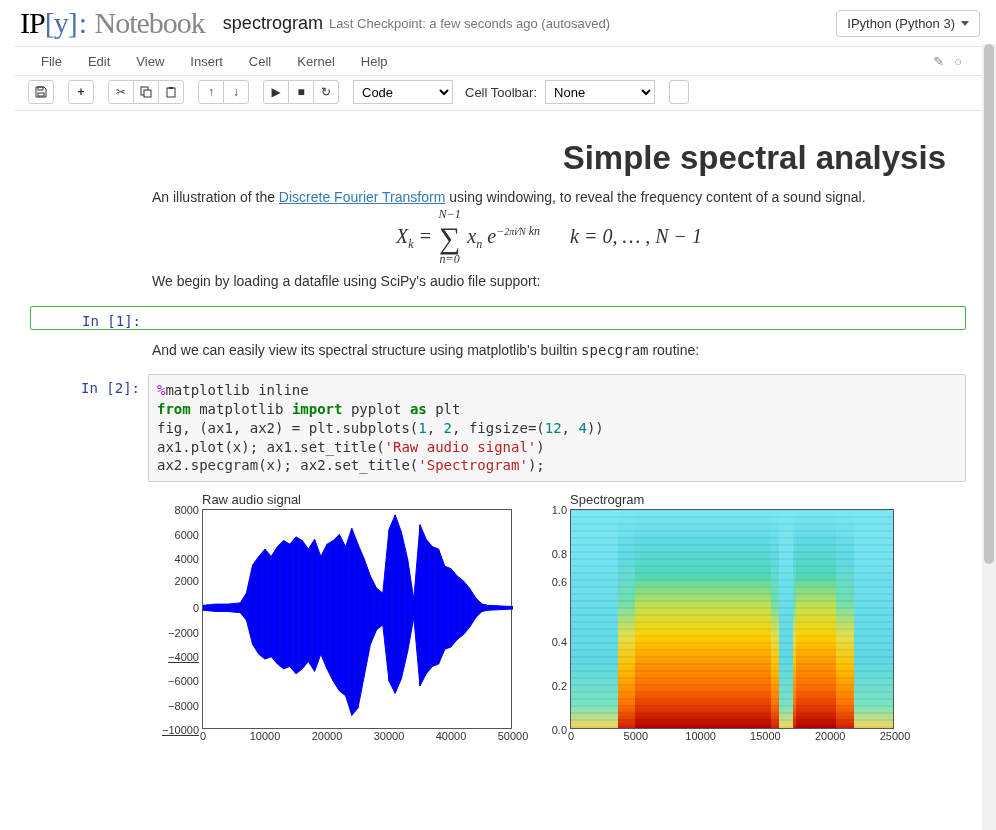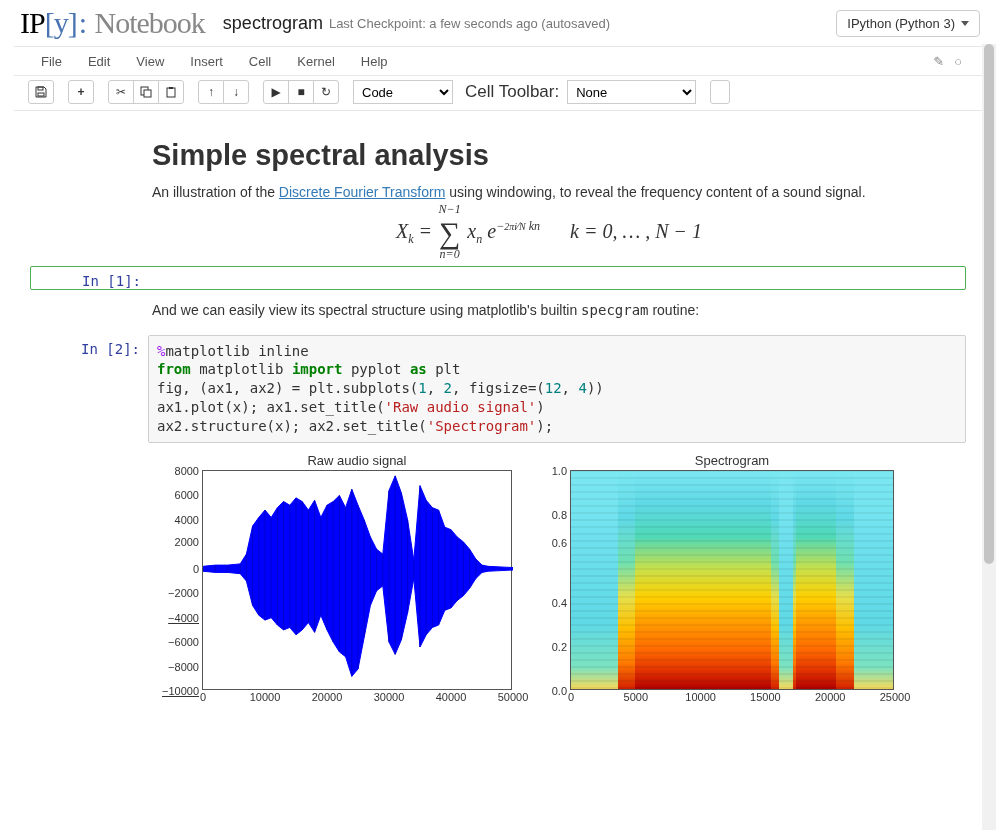--- a/index.html
+++ b/index.html
@@ -87,38 +87,38 @@
   .btn-group .btn:first-child{ border-top-left-radius:3px; border-bottom-left-radius:3px; margin-left:0;}
   .btn-group .btn:last-child { border-top-right-radius:3px; border-bottom-right-radius:3px;}
   .btn.solo { border-radius:3px; }
 
   .tb-gap { width:6px; }
 
   select.tool-select {
     border:1px solid #ccc; height:24px; font-size:13px; padding:1px 4px;
     background:#fff;
   }
-  .tool-label { font-size:17px; color:#333; padding:0 4px 0 8px;text-align:center;}
+  .tool-label { font-size:13px; color:#333; padding:0 4px 0 8px;text-align:center;}
 
   
   .scrollbar {
     position:absolute; top:44px; right:0; bottom:0; width:14px;
     background:#f1f1f1;
   }
   .scroll-thumb {
     position:absolute; left:2px; right:2px; top:0; height:520px;
     background:#c4c4c4; border-radius:6px;
   }
 
   
   .notebook {
     padding:12px 30px 20px 30px;
   }
   .md-block { margin-left:122px; margin-right:20px; }
-  .md-block h1 { font-size:29px; font-weight:bold; margin:16px 0 8px 0; }
+  .md-block h1 { font-size:33px; font-weight:bold; margin:16px 0 8px 0;text-align:right; }
   .md-block p  { font-size:14px; margin:10px 0 14px 0; line-height:1.45;}
   .md-block a  { color:#337ab7; text-decoration:underline;}
   .equation {
     text-align:center; font-family:"Times New Roman", serif; font-size:20px; font-style:italic;
     margin:6px 0 16px 0;
   }
   .equation .sum { font-size:30px; font-style:normal;}
   code.inline { font-family: monospace; font-size:14px; }
 
   
@@ -146,21 +146,21 @@
   .magic    { color:#A020F0;}
   .num-teal { color:#008080;}
 
   
   .plot-row {
     display:flex; gap:26px; margin-left:122px; margin-right:20px; margin-top:6px;
   }
   .plot {
     position:relative;
   }
-  .plot-title { text-align:center; font-size:13px; margin-bottom:2px; }
+  .plot-title { text-align:left; font-size:13px; margin-bottom:2px; }
   .axes {
     position:relative; background:#fff; border:1px solid #555;
   }
   
   .yticks { position:absolute; left:0; top:0; bottom:0; }
   .ytick  { position:absolute; right:100%; transform:translateY(-50%); font-size:11px; padding-right:4px; white-space:nowrap;}
   .xticks { position:absolute; left:0; right:0; top:100%; }
   .xtick  { position:absolute; transform:translateX(-50%); font-size:11px; padding-top:2px;}
 
   
@@ -258,58 +258,59 @@
       </div>
     <div class="btn">
         <span>↻</span>
       </div>
   </div>
   <div class="tb-gap"></div>
   <select class="tool-select" style="width:100px">
     <option>Code</option>
   </select>
   <span class="tool-label">Cell Toolbar:</span>
-  <select class="tool-select" style="width:129px">
+  <select class="tool-select" style="width:110px">
     <option>None</option>
   </select>
   <div class="tb-gap"></div>
   <div class="btn solo" style="width:20px"></div>
 </div>
 
 <div class="scrollbar">
   <div class="scroll-thumb"></div>
 </div>
 
 <div class="notebook">
 
   <div class="md-block">
     <h1>Simple spectral analysis</h1>
     <p>
       <span>An illustration of the </span><a href="#">Discrete Fourier Transform</a><span> using windowing, to reveal the frequency content of a sound signal.</span>
     </p>
     <div class="equation" id="equation-holder"><span style="font-style:italic;">X<sub style="font-size:12px">k</sub></span> = <span style="display:inline-block;position:relative;vertical-align:middle;margin:0 2px;"><span style="position:absolute;left:50%;transform:translateX(-50%);top:-14px;font-size:12px;font-style:italic;">N−1</span><span class="sum">∑</span><span style="position:absolute;left:50%;transform:translateX(-50%);bottom:-12px;font-size:12px;font-style:italic;">n=0</span></span> <span style="font-style:italic;">x<sub style="font-size:12px">n</sub> e</span><sup style="font-size:12px">−<span style="font-size:10px">2πi</span>⁄<span style="font-size:10px">N</span> kn</sup>&nbsp;&nbsp;&nbsp;&nbsp;&nbsp; <span style="font-style:italic;">k</span> = 0, … , <span style="font-style:italic;">N</span> − 1</div>
+    <p>We begin by loading a datafile using SciPy's audio file support:</p>
   </div>
 
   <div class="cell selected">
     <div class="prompt">In [1]:</div>
   </div>
 
   <div class="md-block">
     <p>
       <span>And we can easily view its spectral structure using matplotlib's builtin </span><code class="inline">specgram</code><span> routine:</span>
     </p>
   </div>
 
   <div class="cell">
     <div class="prompt">In [2]:</div>
     <div class="input-area"><span class="magic">%</span><span>matplotlib inline</span>
 <span class="kw-green">from</span><span> matplotlib </span><span class="kw-green">import</span><span> pyplot </span><span class="kw-green">as</span><span> plt</span>
 <span>fig, (ax1, ax2) = plt.subplots(</span><span class="num-teal">1</span><span>, </span><span class="num-teal">2</span><span>, figsize=(</span><span class="num-teal">12</span><span>, </span><span class="num-teal">4</span><span>))</span>
 <span>ax1.plot(x); ax1.set_title(</span><span class="str-red">'Raw audio signal'</span><span>)</span>
-<span>ax2.structure(x); ax2.set_title(</span><span class="str-red">'Spectrogram'</span><span>);</span></div>
+<span>ax2.specgram(x); ax2.set_title(</span><span class="str-red">'Spectrogram'</span><span>);</span></div>
   </div>
 
   <div class="plot-row">
 
     <div class="plot">
       <div class="plot-title" style="margin-left:50px;">Raw audio signal</div>
       <div class="axes audio-axes">
         <svg id="wave-svg" class="wave-area" width="310" height="220" preserveAspectRatio="none">
             <path d="M0,95.33333333333334 L12.4,94.11111111111111 L24.8,94.11111111111111 L37.199999999999996,92.8888888888889 L43.400000000000006,83.11111111111111 L49.6,55 L55.8,46.44444444444446 L62,39.111111111111114 L68.2,46.44444444444446 L74.39999999999999,36.66666666666666 L80.60000000000001,30.555555555555543 L86.80000000000001,34.22222222222223 L93,26.888888888888886 L99.2,30.555555555555543 L105.4,39.111111111111114 L111.6,29.333333333333314 L117.8,46.44444444444446 L124,34.22222222222223 L130.2,30.555555555555543 L136.4,24.444444444444457 L142.6,36.66666666666666 L148.79999999999998,18.333333333333343 L155,34.22222222222223 L161.20000000000002,48.888888888888886 L167.4,66 L173.60000000000002,78.2222222222222 L179.79999999999998,83.11111111111111 L186,19.55555555555557 L192.2,4.888888888888886 L198.4,22 L204.60000000000002,48.888888888888886 L210.8,89.22222222222223 L217,14.666666666666657 L223.2,29.333333333333314 L229.4,36.66666666666666 L235.6,39.111111111111114 L241.8,56.22222222222223 L248,58.666666666666686 L254.2,66 L260.4,70.88888888888889 L266.6,78.2222222222222 L272.8,88 L279,94.11111111111111 L285.2,95.33333333333334 L297.59999999999997,95.94444444444444 L310,96.55555555555556 L310,98.99999999999999 L297.59999999999997,99.6111111111111 L285.2,100.22222222222223 L279,101.44444444444446 L272.8,107.55555555555557 L266.6,117.33333333333333 L260.4,124.66666666666666 L254.2,129.55555555555554 L248,136.88888888888889 L241.8,139.33333333333334 L235.6,154 L229.4,156.44444444444446 L223.2,163.77777777777777 L217,176 L210.8,107.55555555555557 L204.60000000000002,141.77777777777777 L198.4,168.66666666666666 L192.2,183.33333333333334 L186,171.11111111111111 L179.79999999999998,114.88888888888889 L173.60000000000002,119.77777777777779 L167.4,134.44444444444446 L161.20000000000002,166.22222222222223 L155,198 L148.79999999999998,205.33333333333334 L142.6,185.77777777777777 L136.4,180.88888888888889 L130.2,171.11111111111111 L124,158.88888888888889 L117.8,144.22222222222223 L111.6,161.33333333333334 L105.4,151.55555555555554 L99.2,158.88888888888889 L93,163.77777777777777 L86.80000000000001,156.44444444444446 L80.60000000000001,158.88888888888889 L74.39999999999999,154 L68.2,146.66666666666669 L62,149.1111111111111 L55.8,144.22222222222223 L49.6,134.44444444444446 L43.400000000000006,110 L37.199999999999996,102.66666666666667 L24.8,101.44444444444446 L12.4,101.44444444444446 L0,100.22222222222223 Z" fill="#0000ff" stroke="#0000ff"></path>
             <line x1="0" x2="0" y1="95.33333333333334" y2="100.22222222222223" stroke="#0000cc" stroke-width="1"></line>

